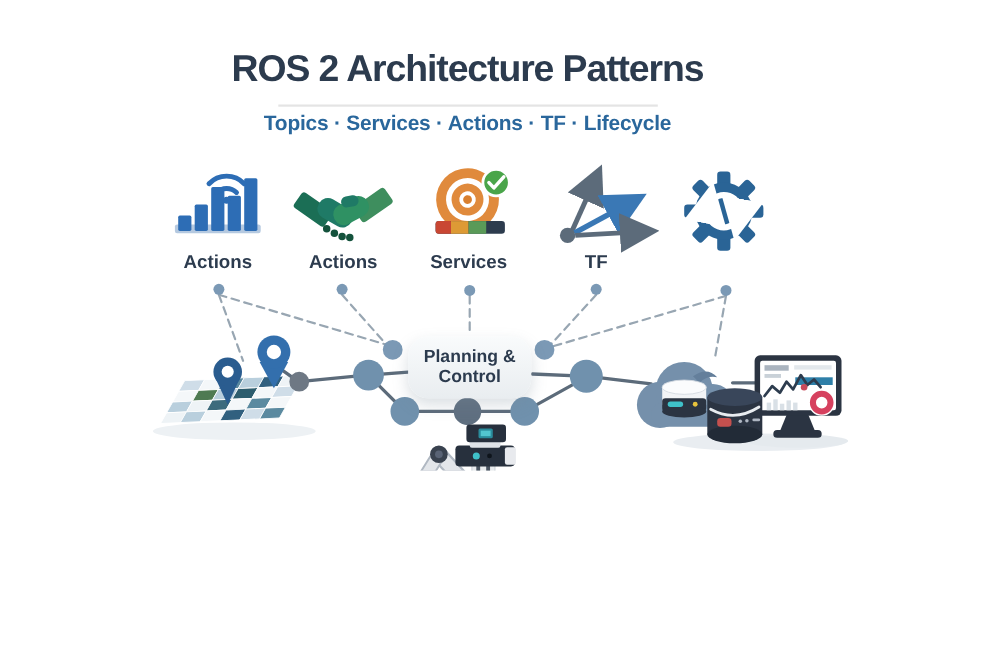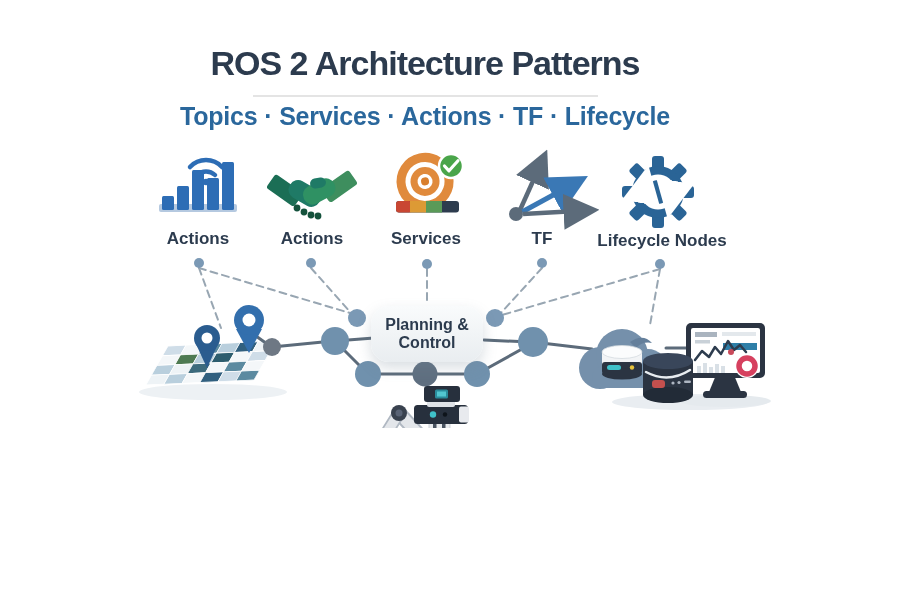--- a/index.html
+++ b/index.html
@@ -8,21 +8,21 @@
     font-family:"Liberation Sans",sans-serif;
   }
   #scene{position:absolute;left:0;top:0;}
   .title{
     position:absolute;left:0;top:44px;width:850px;text-align:center;
     font-size:34px;font-weight:700;letter-spacing:-1px;color:#2c3b4e;
   }
   .divider{position:absolute;left:253px;top:95px;width:345px;height:2px;background:#e4e4e4;}
   .subtitle{
     position:absolute;left:0;top:102px;width:850px;text-align:center;
-    font-size:25px;font-weight:700;letter-spacing:-0.2px;color:#2a679c;
+    font-size:19px;font-weight:700;letter-spacing:-0.2px;color:#2a679c;
   }
   .pat-label{
     position:absolute;top:229px;transform:translateX(-50%);
     font-size:17px;font-weight:700;color:#2c3b4e;white-space:nowrap;
   }
   .central-box{
     position:absolute;left:371px;top:306px;width:112px;height:56px;
     background:linear-gradient(#f9fbfc,#e9edf0);
     border-radius:18px;
     box-shadow:0 6px 14px rgba(120,135,150,.28);
@@ -314,16 +314,15 @@
 </svg>
 
   <div class="title">ROS 2 Architecture Patterns</div>
   <div class="divider"></div>
   <div class="subtitle">Topics · Services · Actions · TF · Lifecycle</div>
 
   <div class="pat-label" style="left:198px">Actions</div>
   <div class="pat-label" style="left:312px">Actions</div>
   <div class="pat-label" style="left:426px">Services</div>
   <div class="pat-label" style="left:542px">TF</div>
-  <div class="pat-label" style="left:662px;top:231px">Lifecycle Nodes</div>
 
   <div class="central-box">Planning &amp; Control</div>
 </div>
 
 </body></html>

